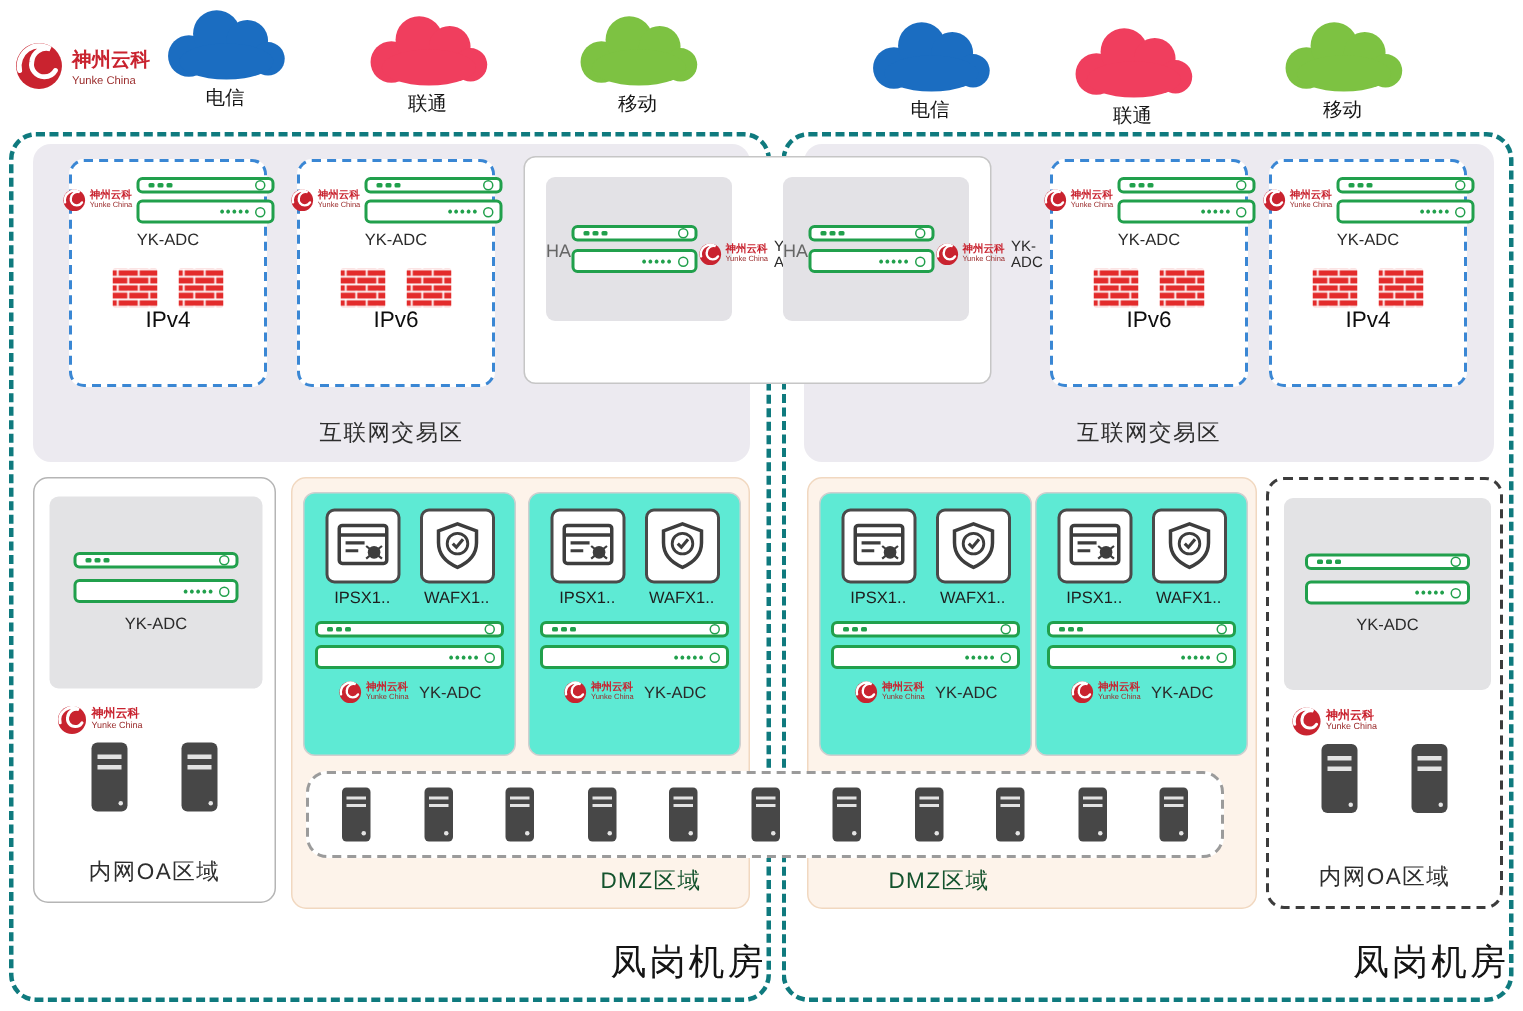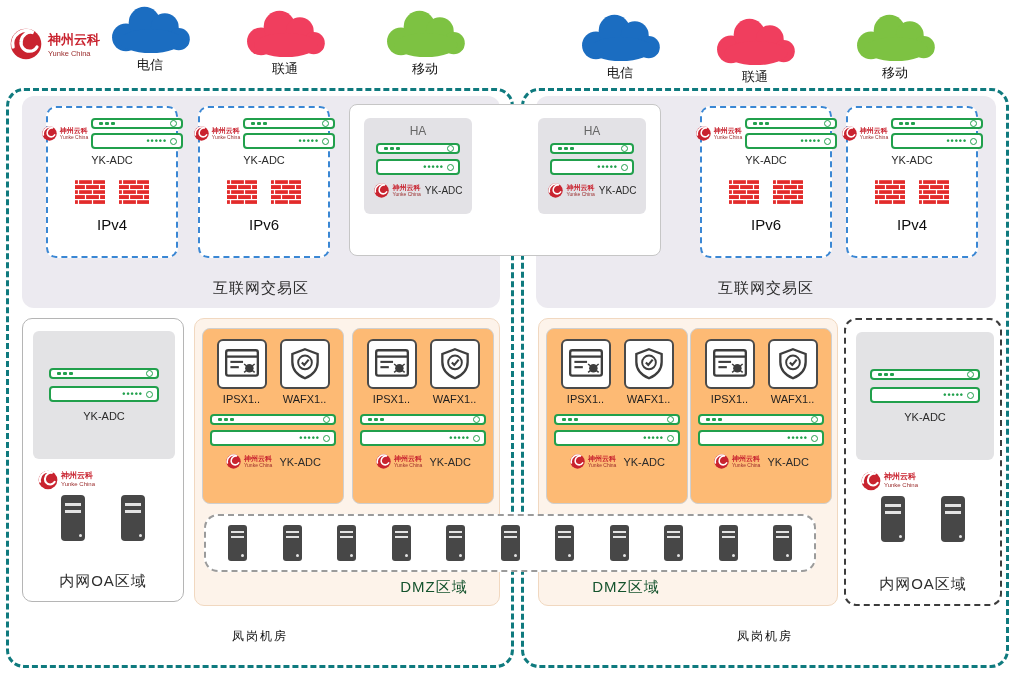--- a/index.html
+++ b/index.html
@@ -10,58 +10,58 @@
   .main-logo{position:absolute;left:8px;top:26px;display:flex;align-items:center;gap:4px}
   .main-logo svg{width:36px;height:36px}
   .main-logo .cn{font-size:13px;font-weight:bold;color:#c9232f;white-space:nowrap}
   .main-logo .en{font-size:7.5px;color:#9a2b2b;white-space:nowrap}
   .cloud-group{position:absolute;width:110px;text-align:center}
   .cloud-group svg{width:88px;height:50px;display:block;margin:0 auto}
   .cloud-label{font-size:13px;color:#161616;font-weight:500;margin-top:2px}
 
   
   .dc{position:absolute;border:3px dashed #0f7a7e;border-radius:18px}
-  .dc-name{position:absolute;bottom:20px;left:0;width:100%;text-align:center;font-size:12px;color:#141414;letter-spacing:2px}
+  .dc-name{position:absolute;bottom:8px;left:0;width:100%;text-align:right;font-size:24px;color:#141414;letter-spacing:2px}
 
   
   .izone{position:absolute;background:#eceaf0;border-radius:12px}
   .zone-label{position:absolute;bottom:10px;left:0;width:100%;text-align:center;font-size:15px;color:#2e2e2e;letter-spacing:1px}
 
   
   .ipbox{position:absolute;width:132px;height:152px;background:#fff;border:2px dashed #3a87d4;border-radius:10px;display:flex;flex-direction:column;align-items:center;padding-top:10px}
   .dev-row{display:flex;align-items:center;gap:3px}
   .bars{display:flex;flex-direction:column;gap:4px}
   .gbar{border:2px solid #21a04c;border-radius:4px;background:#fff;display:flex;align-items:center;justify-content:flex-end;gap:3px;padding:0 4px}
   .gbar.b1{height:11px}
   .gbar.b2{height:16px}
   .w92{width:92px}.w110{width:110px}.w84{width:84px}.w126{width:126px}
   .dashes{display:flex;gap:2px;margin-right:auto;margin-left:2px}
   .dashes i{width:4px;height:3px;background:#21a04c;border-radius:1px}
   .dots{color:#21a04c;font-size:9px;font-weight:bold;letter-spacing:1px;line-height:0}
   .port{width:7px;height:7px;border:1.6px solid #21a04c;border-radius:50%;flex:none}
   .adc-label{font-size:11px;color:#2b2b2b;margin-top:5px}
   .fw-row{display:flex;gap:14px;margin-top:13px}
   .fw{width:30px;height:26px}
-  .ip-label{font-size:15px;color:#0d0d0d;margin-top:11px}
+  .ip-label{font-size:15px;color:#0d0d0d;}
 
   
   .minilogo{display:flex;align-items:center;gap:2px}
   .minilogo svg{width:17px;height:17px;flex:none}
   .minilogo.lg svg{width:22px;height:22px}
   .mltext{display:flex;flex-direction:column;line-height:1.1}
   .ml-cn{font-size:7px;color:#c9232f;font-weight:bold;white-space:nowrap}
   .ml-en{font-size:5px;color:#9a2b2b;white-space:nowrap}
   .minilogo.lg .ml-cn{font-size:8px}
   .minilogo.lg .ml-en{font-size:6px}
 
   
   .dnsbox{position:absolute;left:349px;top:104px;width:312px;height:152px;background:#fff;border:1px solid #c6c6c6;border-radius:8px;display:flex;flex-direction:column}
   .dns-title{text-align:center;font-size:15px;color:#333;margin-top:9px;letter-spacing:1px}
   .ha-row{display:flex;justify-content:space-between;padding:0 14px;margin-top:13px}
-  .ha{width:108px;height:96px;background:#e3e2e6;border-radius:6px;display:flex;flex-direction:column;align-items:center}
+  .ha{width:124px;height:96px;background:#e3e2e6;border-radius:6px;display:flex;align-items:center}
   .ha-label{font-size:12px;color:#666;margin:6px 0 5px}
   .ha .bars{gap:5px}
   .ha-bottom{display:flex;align-items:center;gap:4px;margin-top:7px}
   .ha-bottom .adc-label{margin-top:0;font-size:10px}
 
   
   .oa{position:absolute;background:#fff;border:1px solid #b5b5b5;border-radius:10px}
   .oa.dashed{border:2px dashed #3c3c3c;border-radius:12px}
   .graydev{position:absolute;left:10px;top:12px;height:128px;background:#e3e3e5;border-radius:6px;display:flex;flex-direction:column;align-items:center;justify-content:center}
   .graydev .bars{gap:7px}
@@ -71,21 +71,21 @@
 
   
   .tower{width:19px;height:36px;background:#474747;border-radius:3px;position:relative;flex:none}
   .tower::before{content:"";position:absolute;left:3px;right:3px;top:6px;height:2px;background:#e3e3e3;box-shadow:0 5px 0 #e3e3e3}
   .tower::after{content:"";position:absolute;right:3px;bottom:4px;width:3px;height:3px;border-radius:50%;background:#e3e3e3}
   .tower-lg{width:24px;height:46px;border-radius:4px}
   .tower-lg::before{left:4px;right:4px;top:8px;height:2.5px;box-shadow:0 7px 0 #e3e3e3}
 
   
   .peach{position:absolute;background:#fdf3ea;border:1px solid #f1d8c0;border-radius:10px}
-  .stack{position:absolute;width:142px;height:176px;background:#fdba74;border:1px solid #cfcfcf;border-radius:8px;display:flex;flex-direction:column;align-items:center;padding-top:10px}
+  .stack{position:absolute;width:142px;height:176px;background:#5eead4;border:1px solid #cfcfcf;border-radius:8px;display:flex;flex-direction:column;align-items:center;padding-top:10px}
   .tiles{display:flex;gap:13px}
   .tile{width:50px;height:50px;border:2px solid #4a4a4a;border-radius:6px;background:#fff;display:flex;align-items:center;justify-content:center}
   .tile svg{width:38px;height:38px}
   .tile-labels{display:flex;gap:13px;margin-top:4px}
   .tile-labels span{width:50px;text-align:center;font-size:11px;color:#1e1e1e}
   .stack .gbar.b1{margin-top:9px}
   .stack .gbar.b2{margin-top:5px}
   .stack-bottom{display:flex;align-items:center;gap:7px;margin-top:7px}
   .stack-bottom .adc-label{margin-top:0}
   .towerrow{position:absolute;left:204px;top:514px;width:612px;height:58px;border:2px dashed #9b9b9b;border-radius:14px;background:#fff;display:flex;align-items:center;justify-content:space-between;padding:0 22px}

